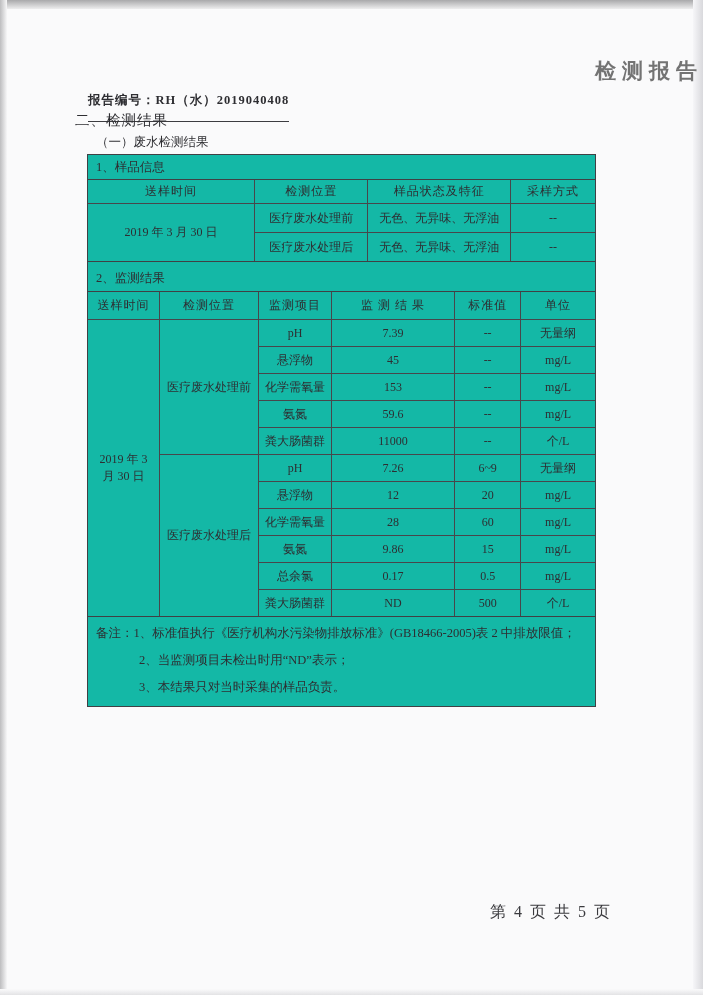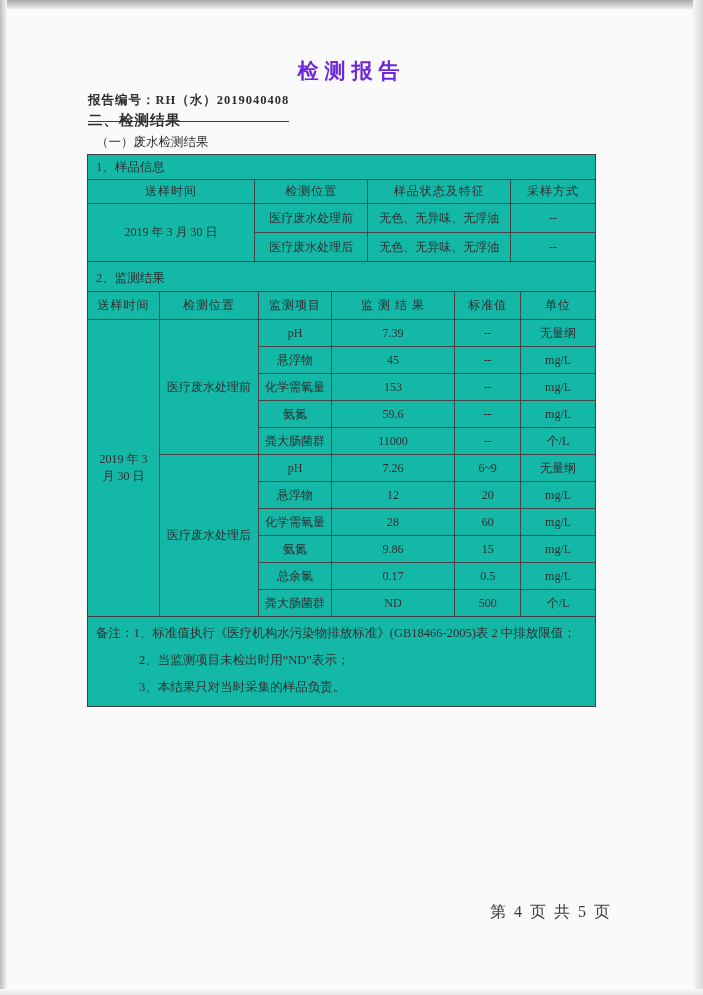--- a/index.html
+++ b/index.html
@@ -12,26 +12,26 @@
   
   .edge-top{position:absolute;top:0;left:0;width:703px;height:9px;
     background:linear-gradient(#a9a9ab,#ededee);}
   .edge-left{position:absolute;top:0;left:0;width:7px;height:995px;
     background:linear-gradient(to right,#bdbdbf,#f7f7f8);}
   .edge-right{position:absolute;top:0;right:0;width:10px;height:995px;
     background:linear-gradient(to left,#d9d9dd,#f6f6f8);}
   .edge-bottom{position:absolute;bottom:0;left:0;width:703px;height:6px;
     background:linear-gradient(to top,#e3e3e5,#fafafb);}
 
-  .title{position:absolute;top:57px;left:0;width:703px;text-align:center;
-    font-size:21px;font-weight:600;letter-spacing:6px;color:#6d28d9;}
+  .title{position:absolute;top:57px;left:0;width:703px;text-align:right;
+    font-size:21px;font-weight:600;letter-spacing:6px;color:#737373;}
   .report-no{position:absolute;top:92px;left:88px;font-size:12.5px;font-weight:700;
     letter-spacing:1px;border-bottom:1px solid #3c3c40;padding-bottom:12px;}
-  .section-heading{position:absolute;top:111px;left:88px;font-size:14.5px;
-    font-weight:700;letter-spacing:1px;}
+  .section-heading{position:absolute;top:111px;left:75px;font-size:14.5px;
+    font-weight:400;letter-spacing:1px;}
   .subsection-heading{position:absolute;top:134px;left:96px;font-size:12.5px;}
 
   .doc-table-wrap{position:absolute;top:154px;left:87px;width:507px;
     border:1px solid #404044;background:#14b8a6;}
   .part-label{font-size:12.5px;padding:4px 8px 3px 8px;}
   .part-label.first{border-bottom:1px solid #404044;}
   .part-label.second{border-top:1px solid #404044;border-bottom:1px solid #404044;
     padding-top:8px;padding-bottom:4px;}
 
   table{width:100%;border-collapse:collapse;border-style:hidden;table-layout:fixed;}

